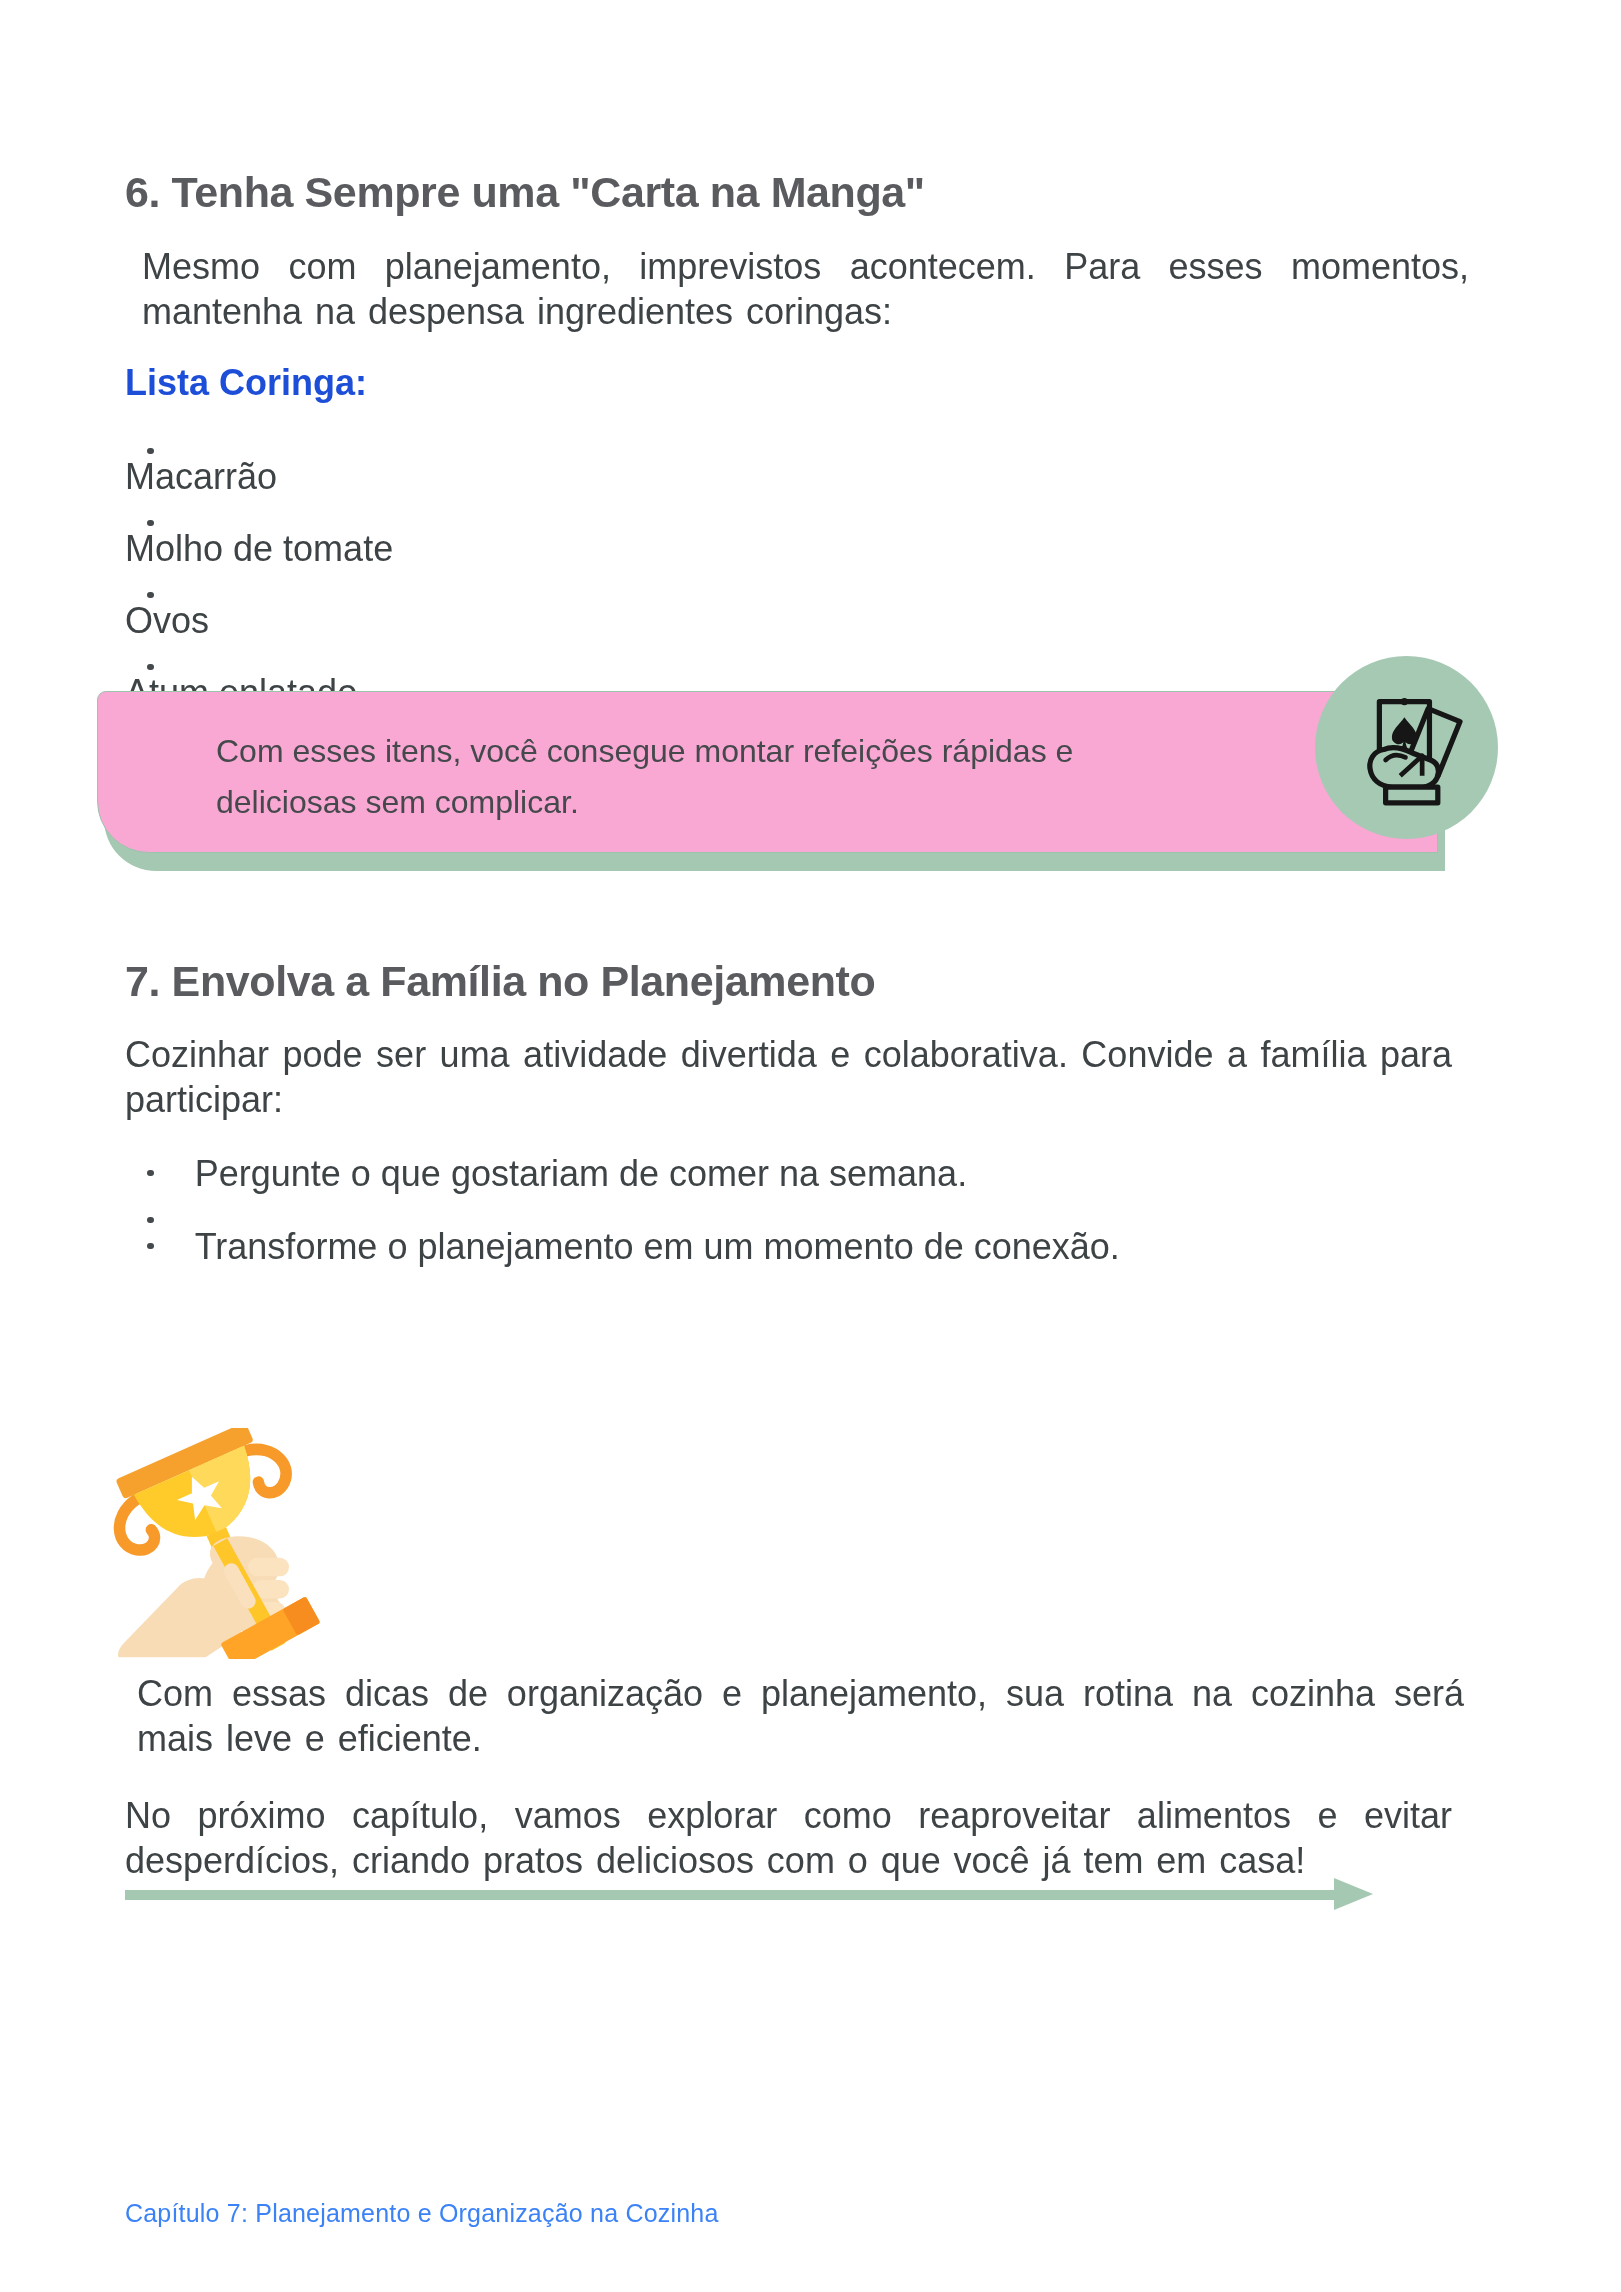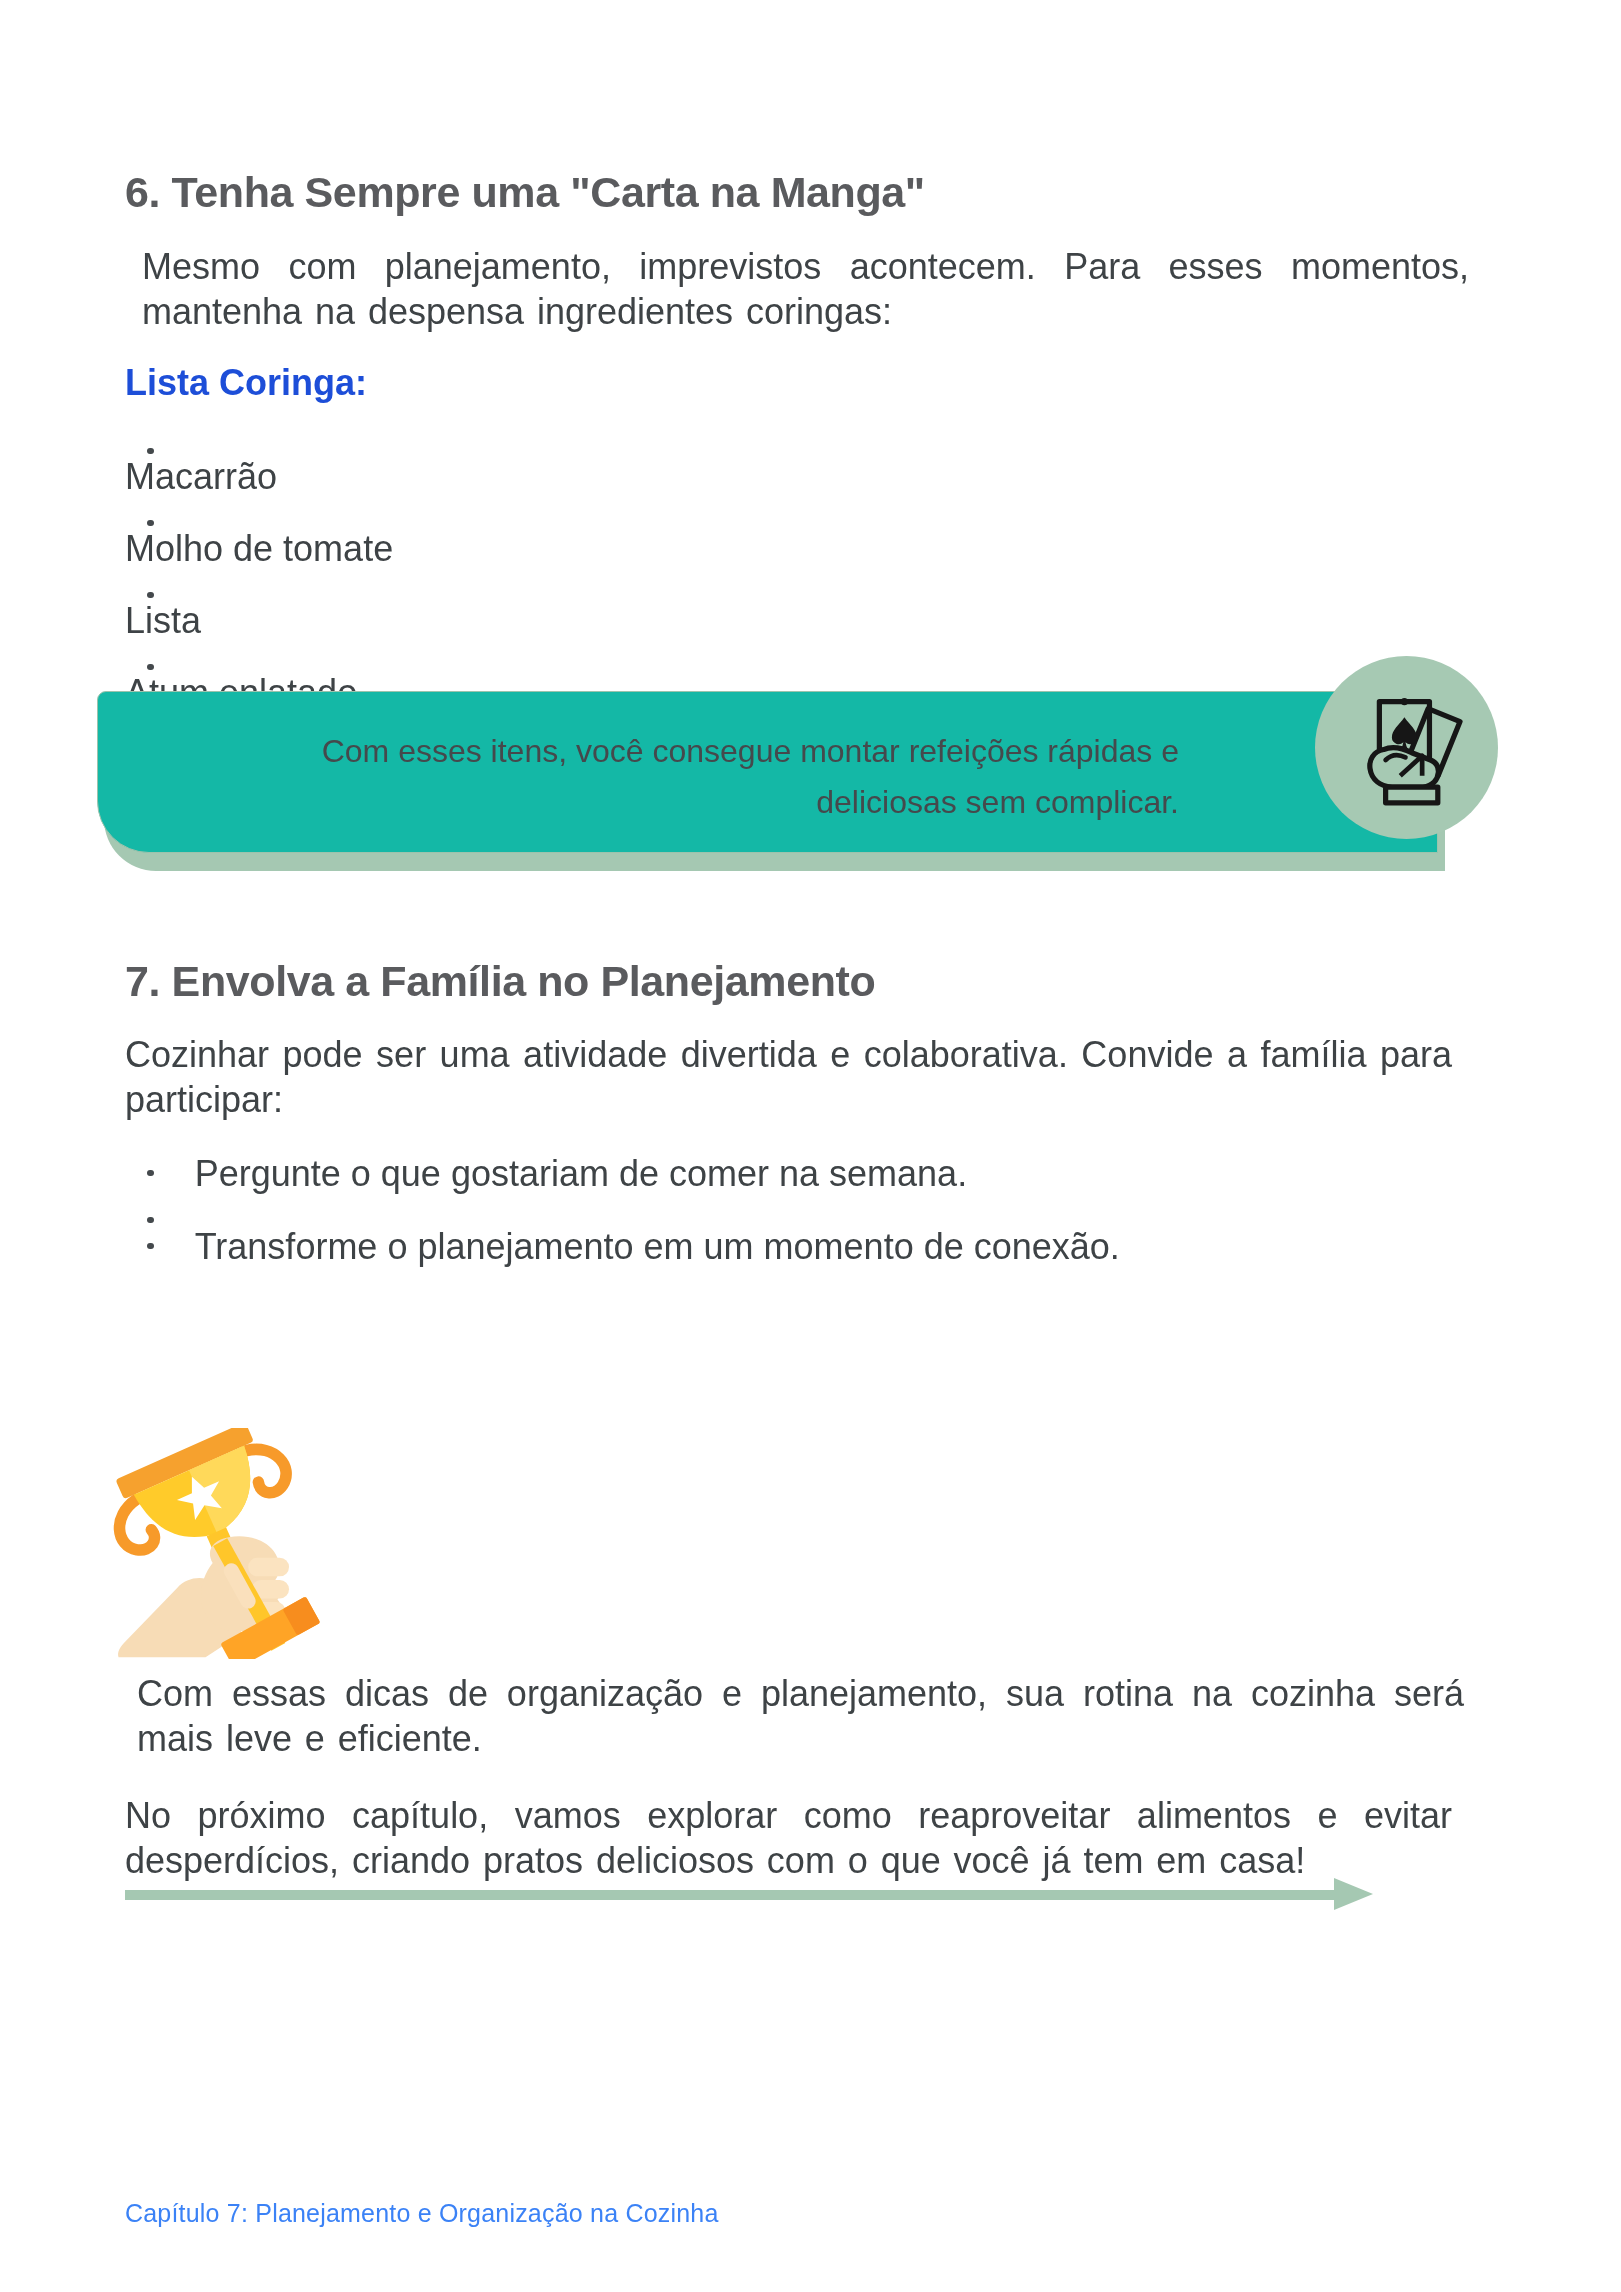--- a/index.html
+++ b/index.html
@@ -53,24 +53,23 @@
   }
   
   .callout{left:97px;top:691px;width:1341px;height:162px;}
   .callout-shadow{
     position:absolute;left:7.2px;top:18px;width:100%;height:100%;
     background:#a5c8b2;
     border-radius:9px 0 0 52px;
   }
   .callout-box{
     position:absolute;inset:0;
-    background:#14b8a6;
+    background:#f9a8d4;
     border:1.8px solid #9cc3ac;
     border-radius:9px 0 0 52px;
-    text-align:right;
   }
   .callout-text{
     position:absolute;left:118px;top:34px;
     width:963px;
     font-size:32px;
     line-height:51px;
     color:#45494c;
   }
   .callout-circle{
     left:1315px;top:656px;
@@ -108,21 +107,21 @@
     <li>
       <span class="dot"></span>
       <span>Macarrão</span>
     </li>
     <li>
       <span class="dot"></span>
       <span>Molho de tomate</span>
     </li>
     <li>
       <span class="dot"></span>
-      <span>Lista</span>
+      <span>Ovos</span>
     </li>
     <li>
       <span class="dot"></span>
       <span>Atum enlatado</span>
     </li>
     <li>
       <span class="dot"></span>
       <span>Legumes congelados</span>
     </li>
   </ul>

